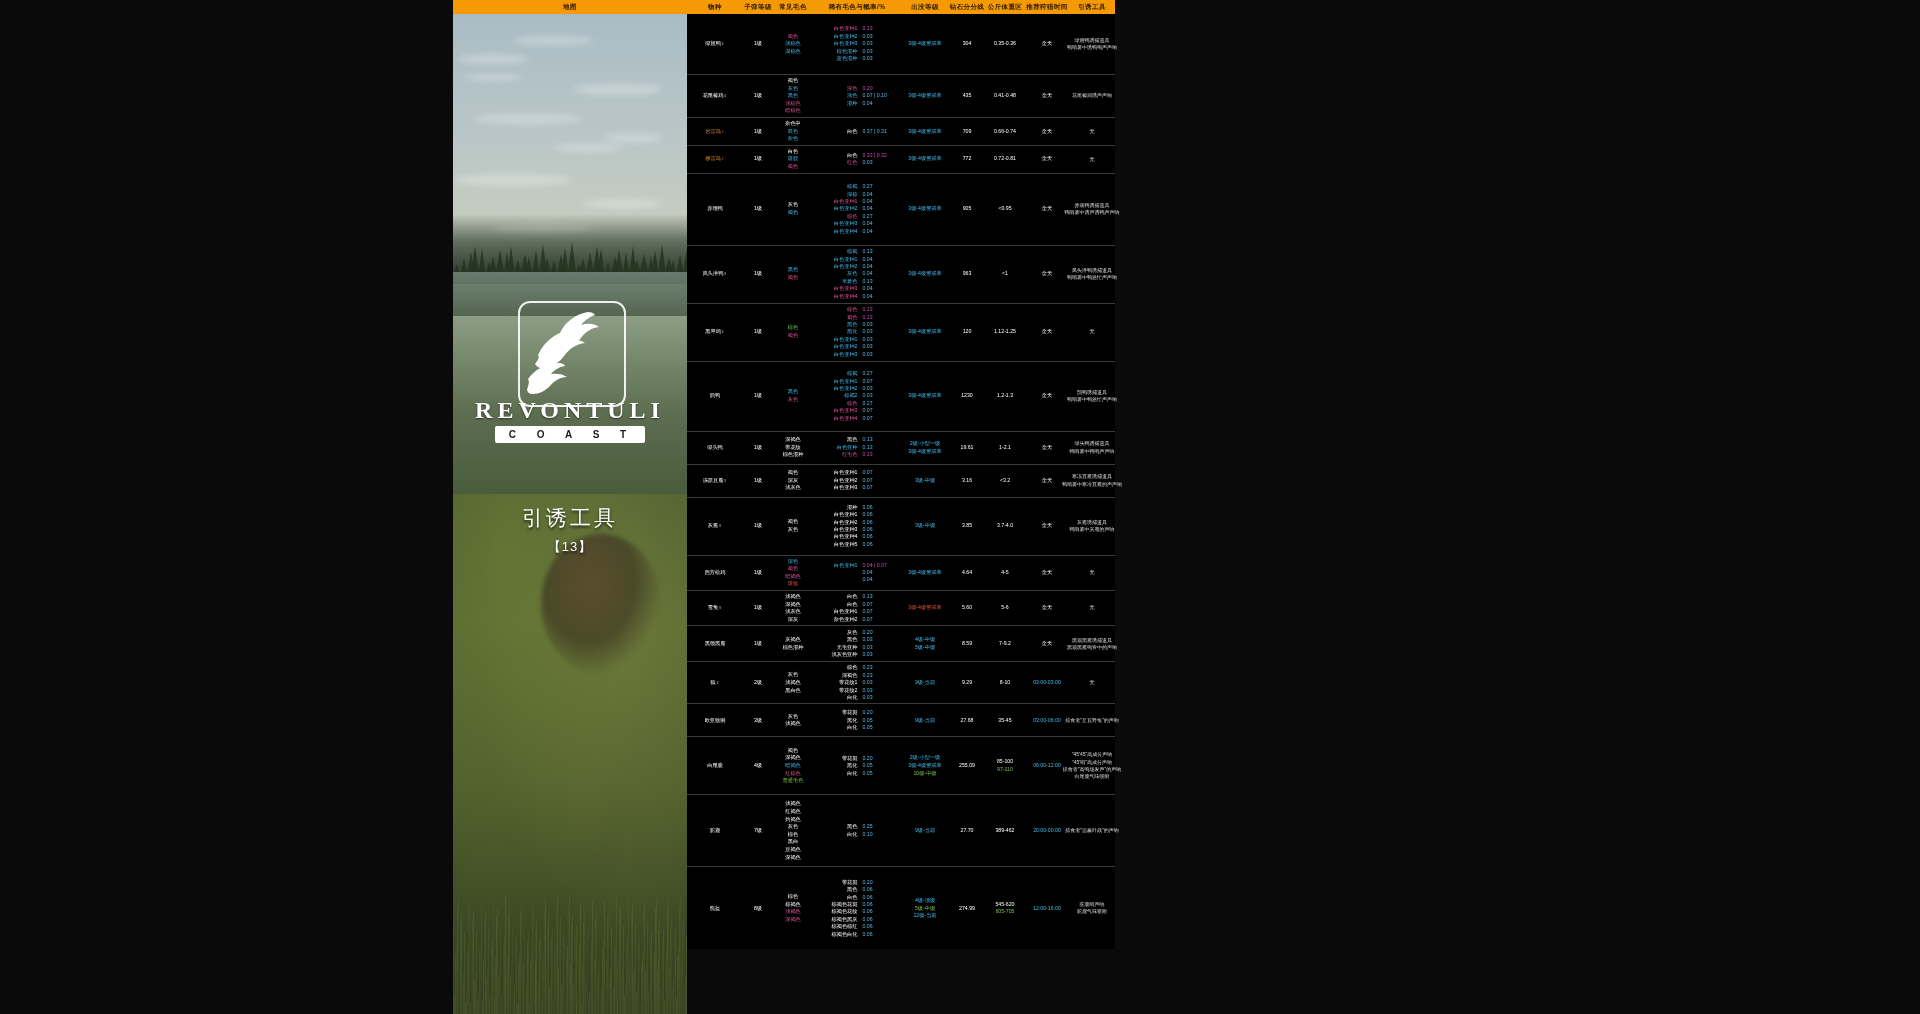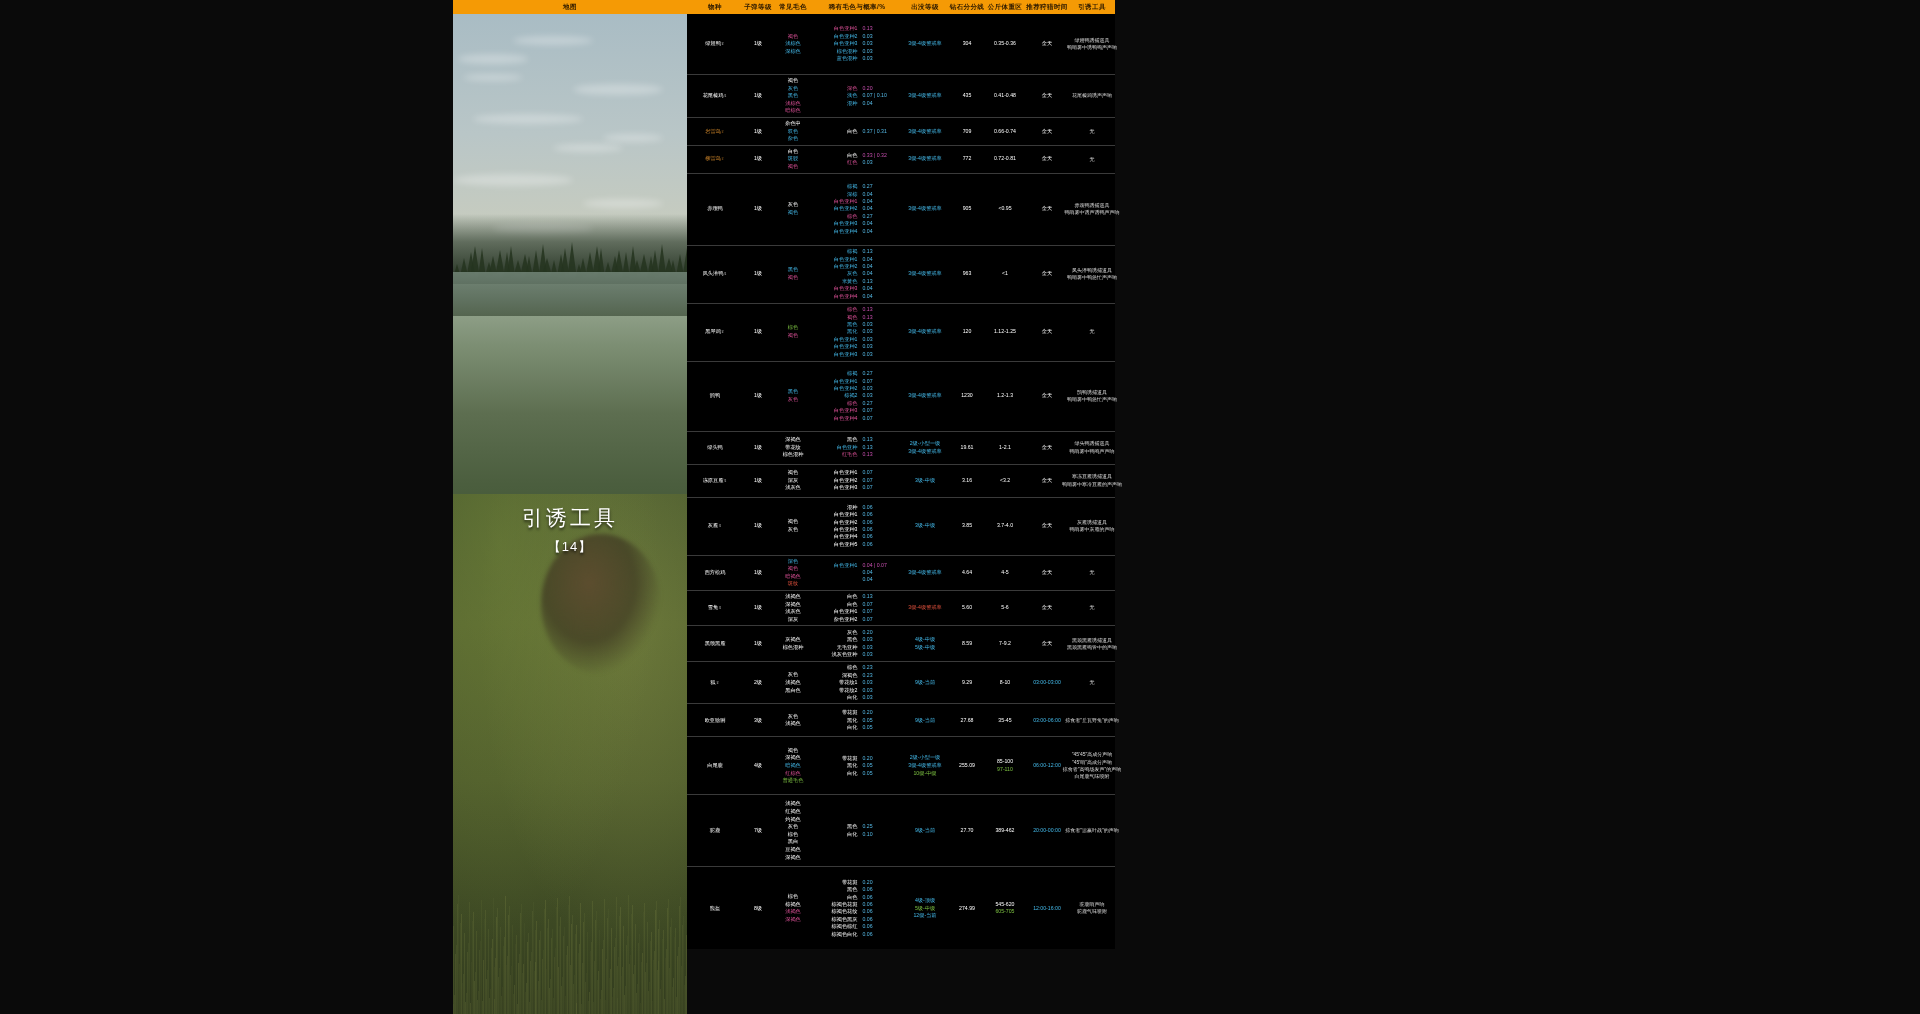--- a/index.html
+++ b/index.html
@@ -401,23 +401,35 @@
         <div class="blade" style="left: 193px; height: 51px; opacity: 0.25;"></div>
         <div class="blade" style="left: 0px; height: 88px; opacity: 0.3;"></div>
         <div class="blade" style="left: 41px; height: 15px; opacity: 0.35;"></div>
         <div class="blade" style="left: 82px; height: 52px; opacity: 0.4;"></div>
         <div class="blade" style="left: 123px; height: 89px; opacity: 0.45;"></div>
         <div class="blade" style="left: 164px; height: 16px; opacity: 0.15;"></div>
         <div class="blade" style="left: 205px; height: 53px; opacity: 0.2;"></div>
       </div>
     <div class="birdblob"></div>
 
+    <div class="logo">
+      <div class="logo-frame">
+        <div class="logo-box"></div>
+        <svg class="logo-svg" width="100" height="98" viewBox="0 0 100 98">
+          <path fill="#ffffff" d="M18 52c6-14 20-24 34-26 4-1 7 0 9 2-7 2-13 6-17 11 7-3 15-3 21 1-9 1-16 6-21 13-5 7-12 11-20 12-4 1-7-1-9-4 2-3 5-6 3-9z"></path>
+          <path fill="#ffffff" d="M40 30c5-11 16-19 28-21 3 0 6 1 7 3-6 2-11 6-14 10 6-2 13-2 18 2-8 1-14 5-18 11-4 6-10 9-17 10-3 0-5-1-6-4 1-3 3-8 2-11z"></path>
+          <path fill="#ffffff" d="M8 76c7-10 19-16 31-16 3 0 5 1 6 3-6 1-11 4-14 8 6-1 12 0 16 3-7 0-13 4-17 9-5 5-11 8-17 8-3 0-5-1-6-4 1-4 3-8 1-11z"></path>
+        </svg>
+      </div>
+      <div class="logo-word">REVONTULI</div>
+      <div class="logo-sub">C O A S T</div>
+    </div>
 
     <div class="map-title">引诱工具</div>
-    <div class="map-index">【14】</div>
+    <div class="map-index">【13】</div>
   </div>
 
   <div class="table" id="table">
       <div class="row" style="min-height: 61px;">
         <div class="c c-species">
           <div class="t wht">绿翅鸭♀</div>
         </div>
         <div class="c c-ammo">
           <div class="t wht">1级</div>
         </div>

